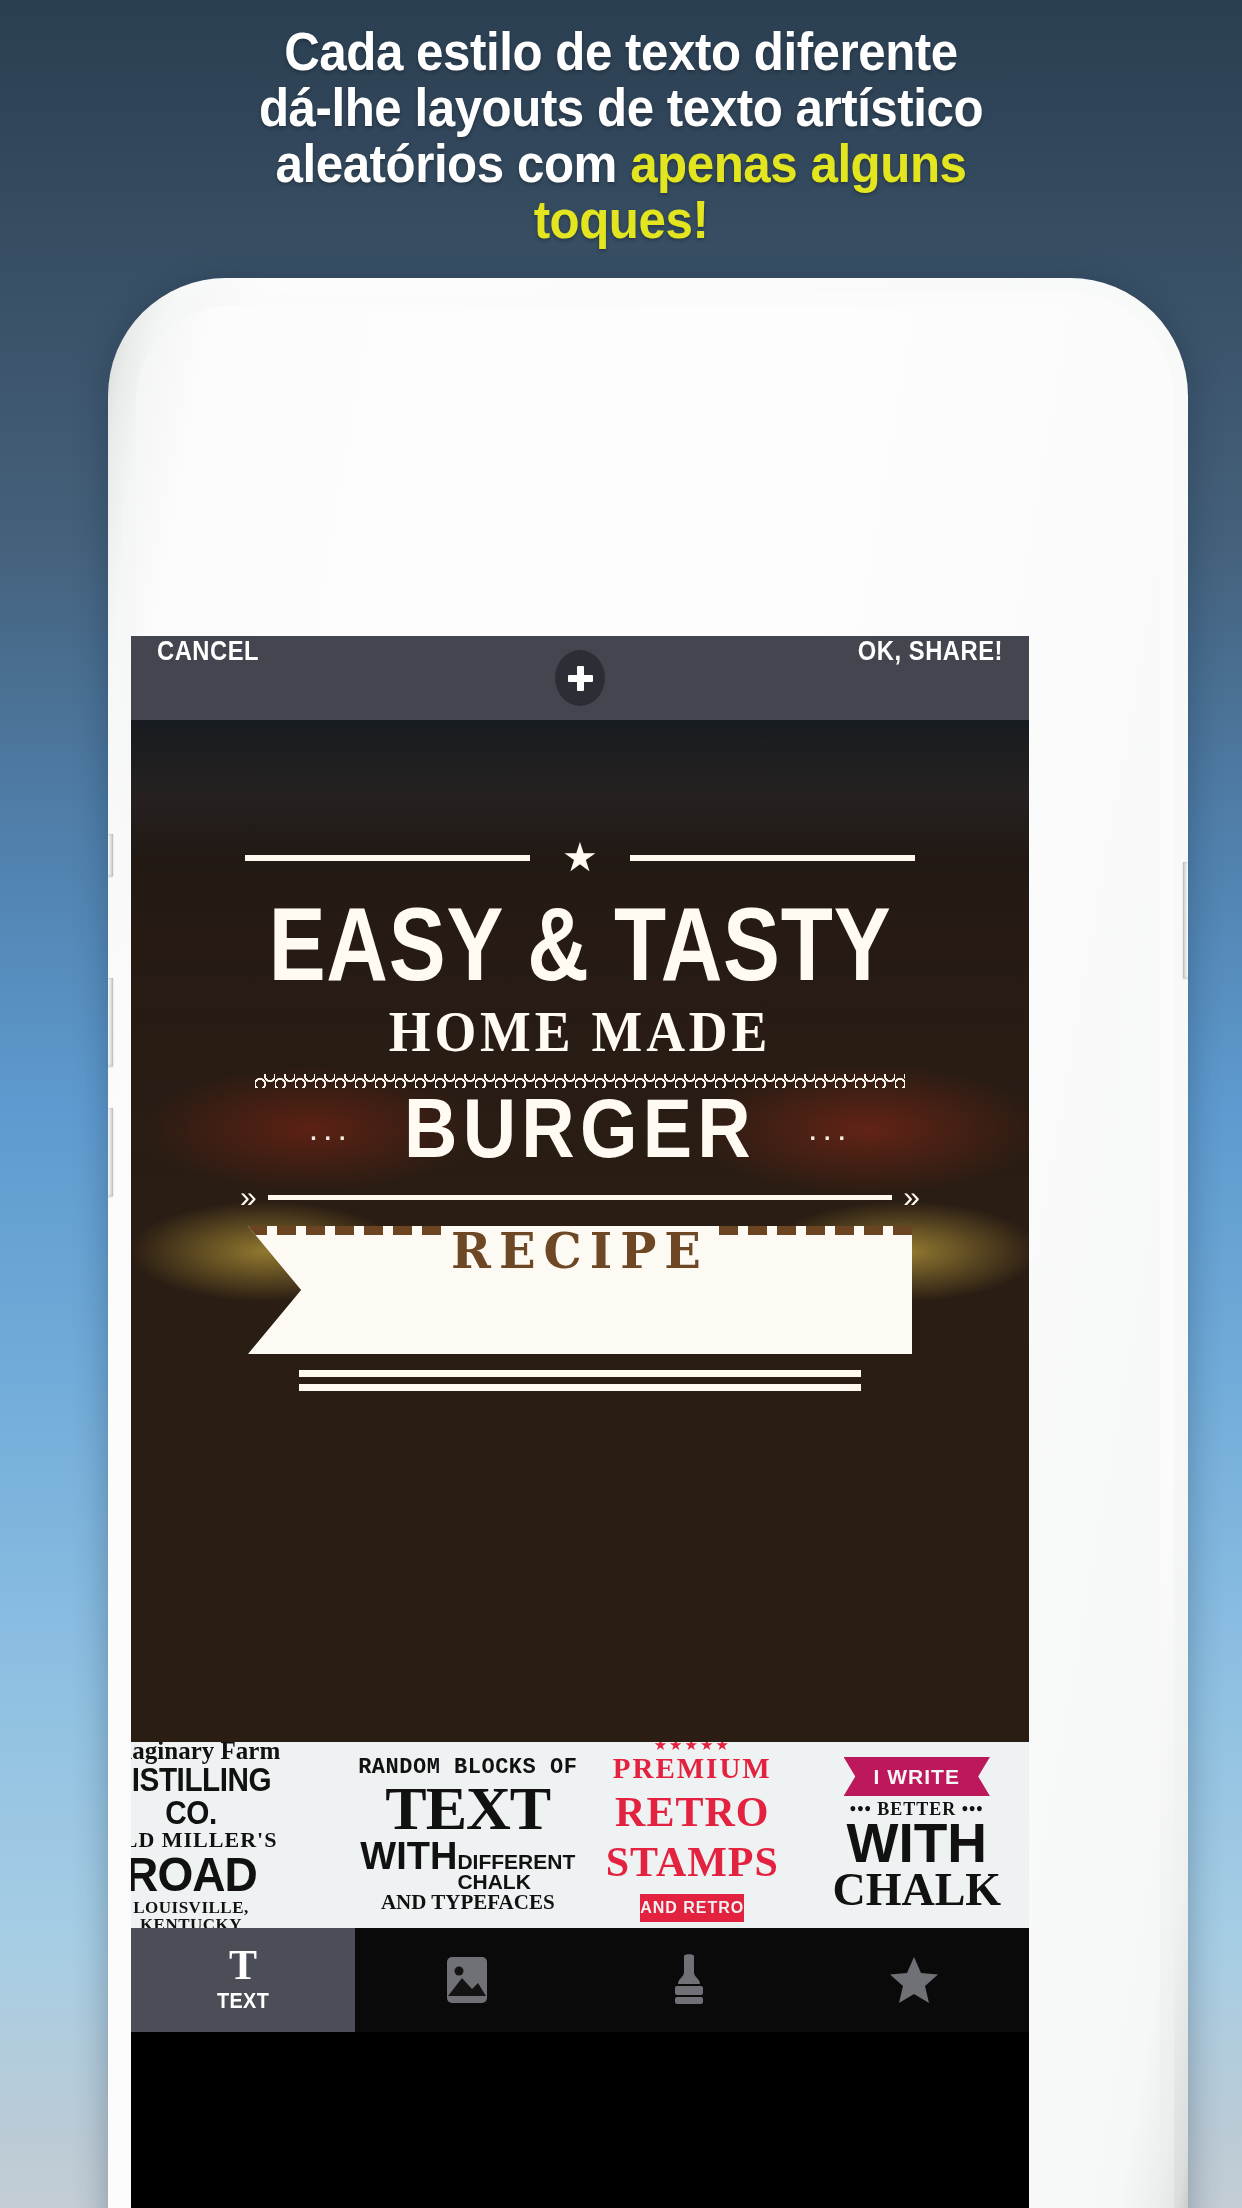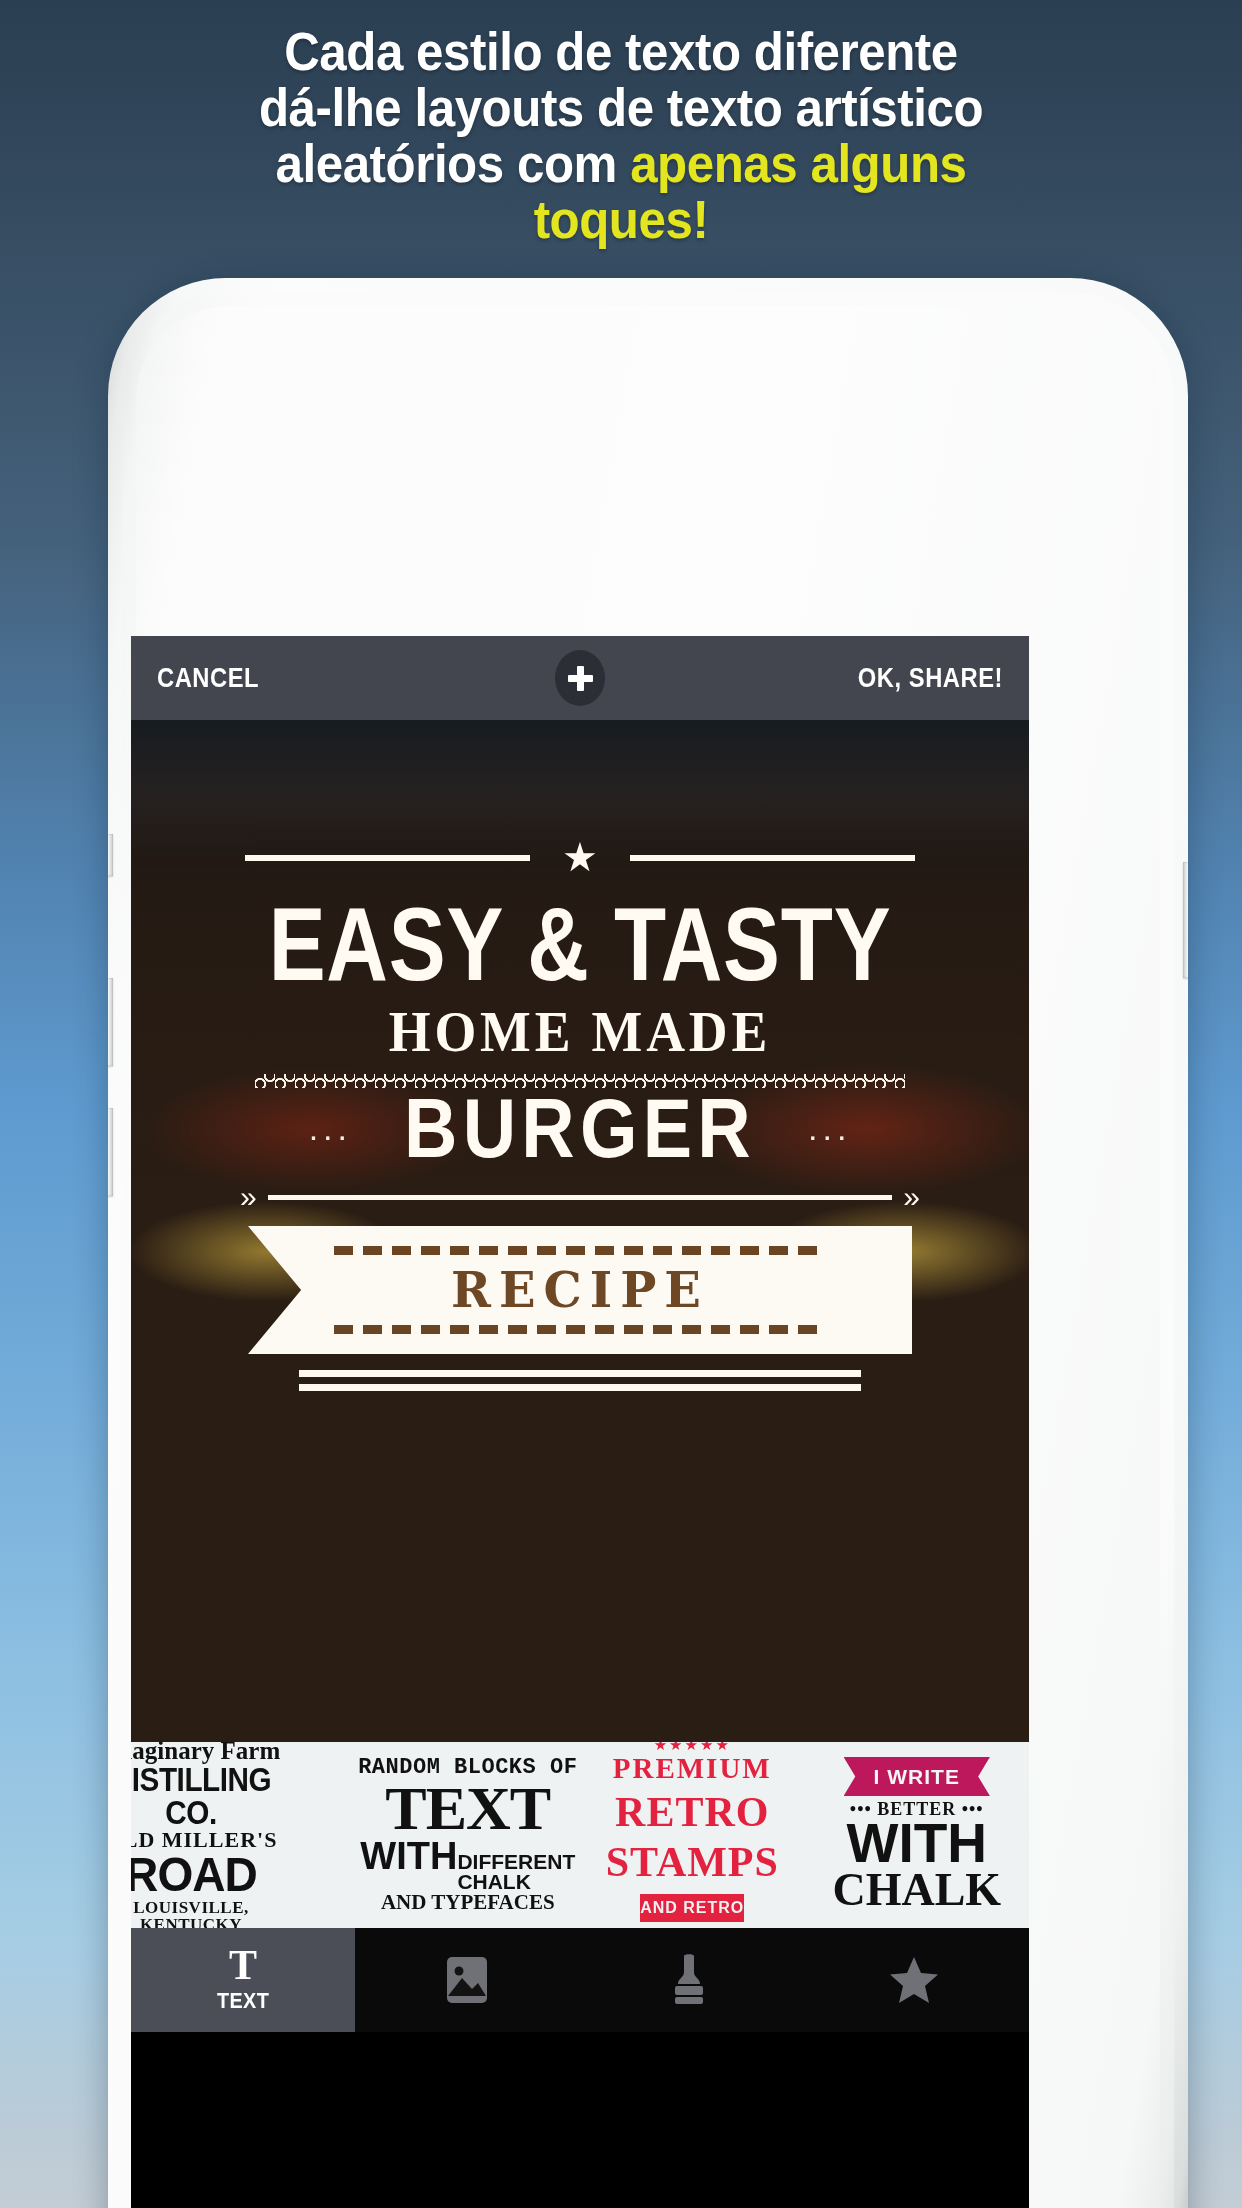--- a/index.html
+++ b/index.html
@@ -105,21 +105,21 @@
     width: 898px; height: 1632px;
     background: #000;
     overflow: hidden;
   }
 
   
   .app-toolbar {
     position: relative;
     height: 84px;
     background: #44464f;
-    display: flex; align-items: center;
+    display: flex; align-items: flex-start;
     padding: 0 26px;
     gap: 44px;
   }
   .tb-text {
     color: #ffffff;
     font-family: "Liberation Sans Narrow", "Liberation Sans", sans-serif;
     font-weight: bold;
     font-size: 27px;
     letter-spacing: 0.6px;
     transform: scaleX(0.88);
@@ -256,22 +256,22 @@
   .arrow-rule .ah-r { right: 0; }
 
   .ribbon {
     position: relative;
     width: 664px; height: 128px; margin: 20px auto 0 auto;
     background: #fdfaf4;
     clip-path: polygon(0 0, 100% 0, 100% 100%, 92% 50%, 92% 50%, 100% 100%, 0 100%, 8% 50%);
   }
   .ribbon-inner {
     position: absolute; inset: 0;
-    display: flex; flex-direction: column;
-    align-items: center; justify-content: center;
+    display: flex; 
+    align-items: flex-start; justify-content: center;
     gap: 10px;
   }
   .dash-line {
     width: 492px; height: 9px;
     background-image: repeating-linear-gradient(90deg, #6b4422 0 19px, transparent 19px 29px);
   }
   .recipe {
     font-family: "DejaVu Serif", serif;
     font-weight: bold;
     font-size: 48px;

